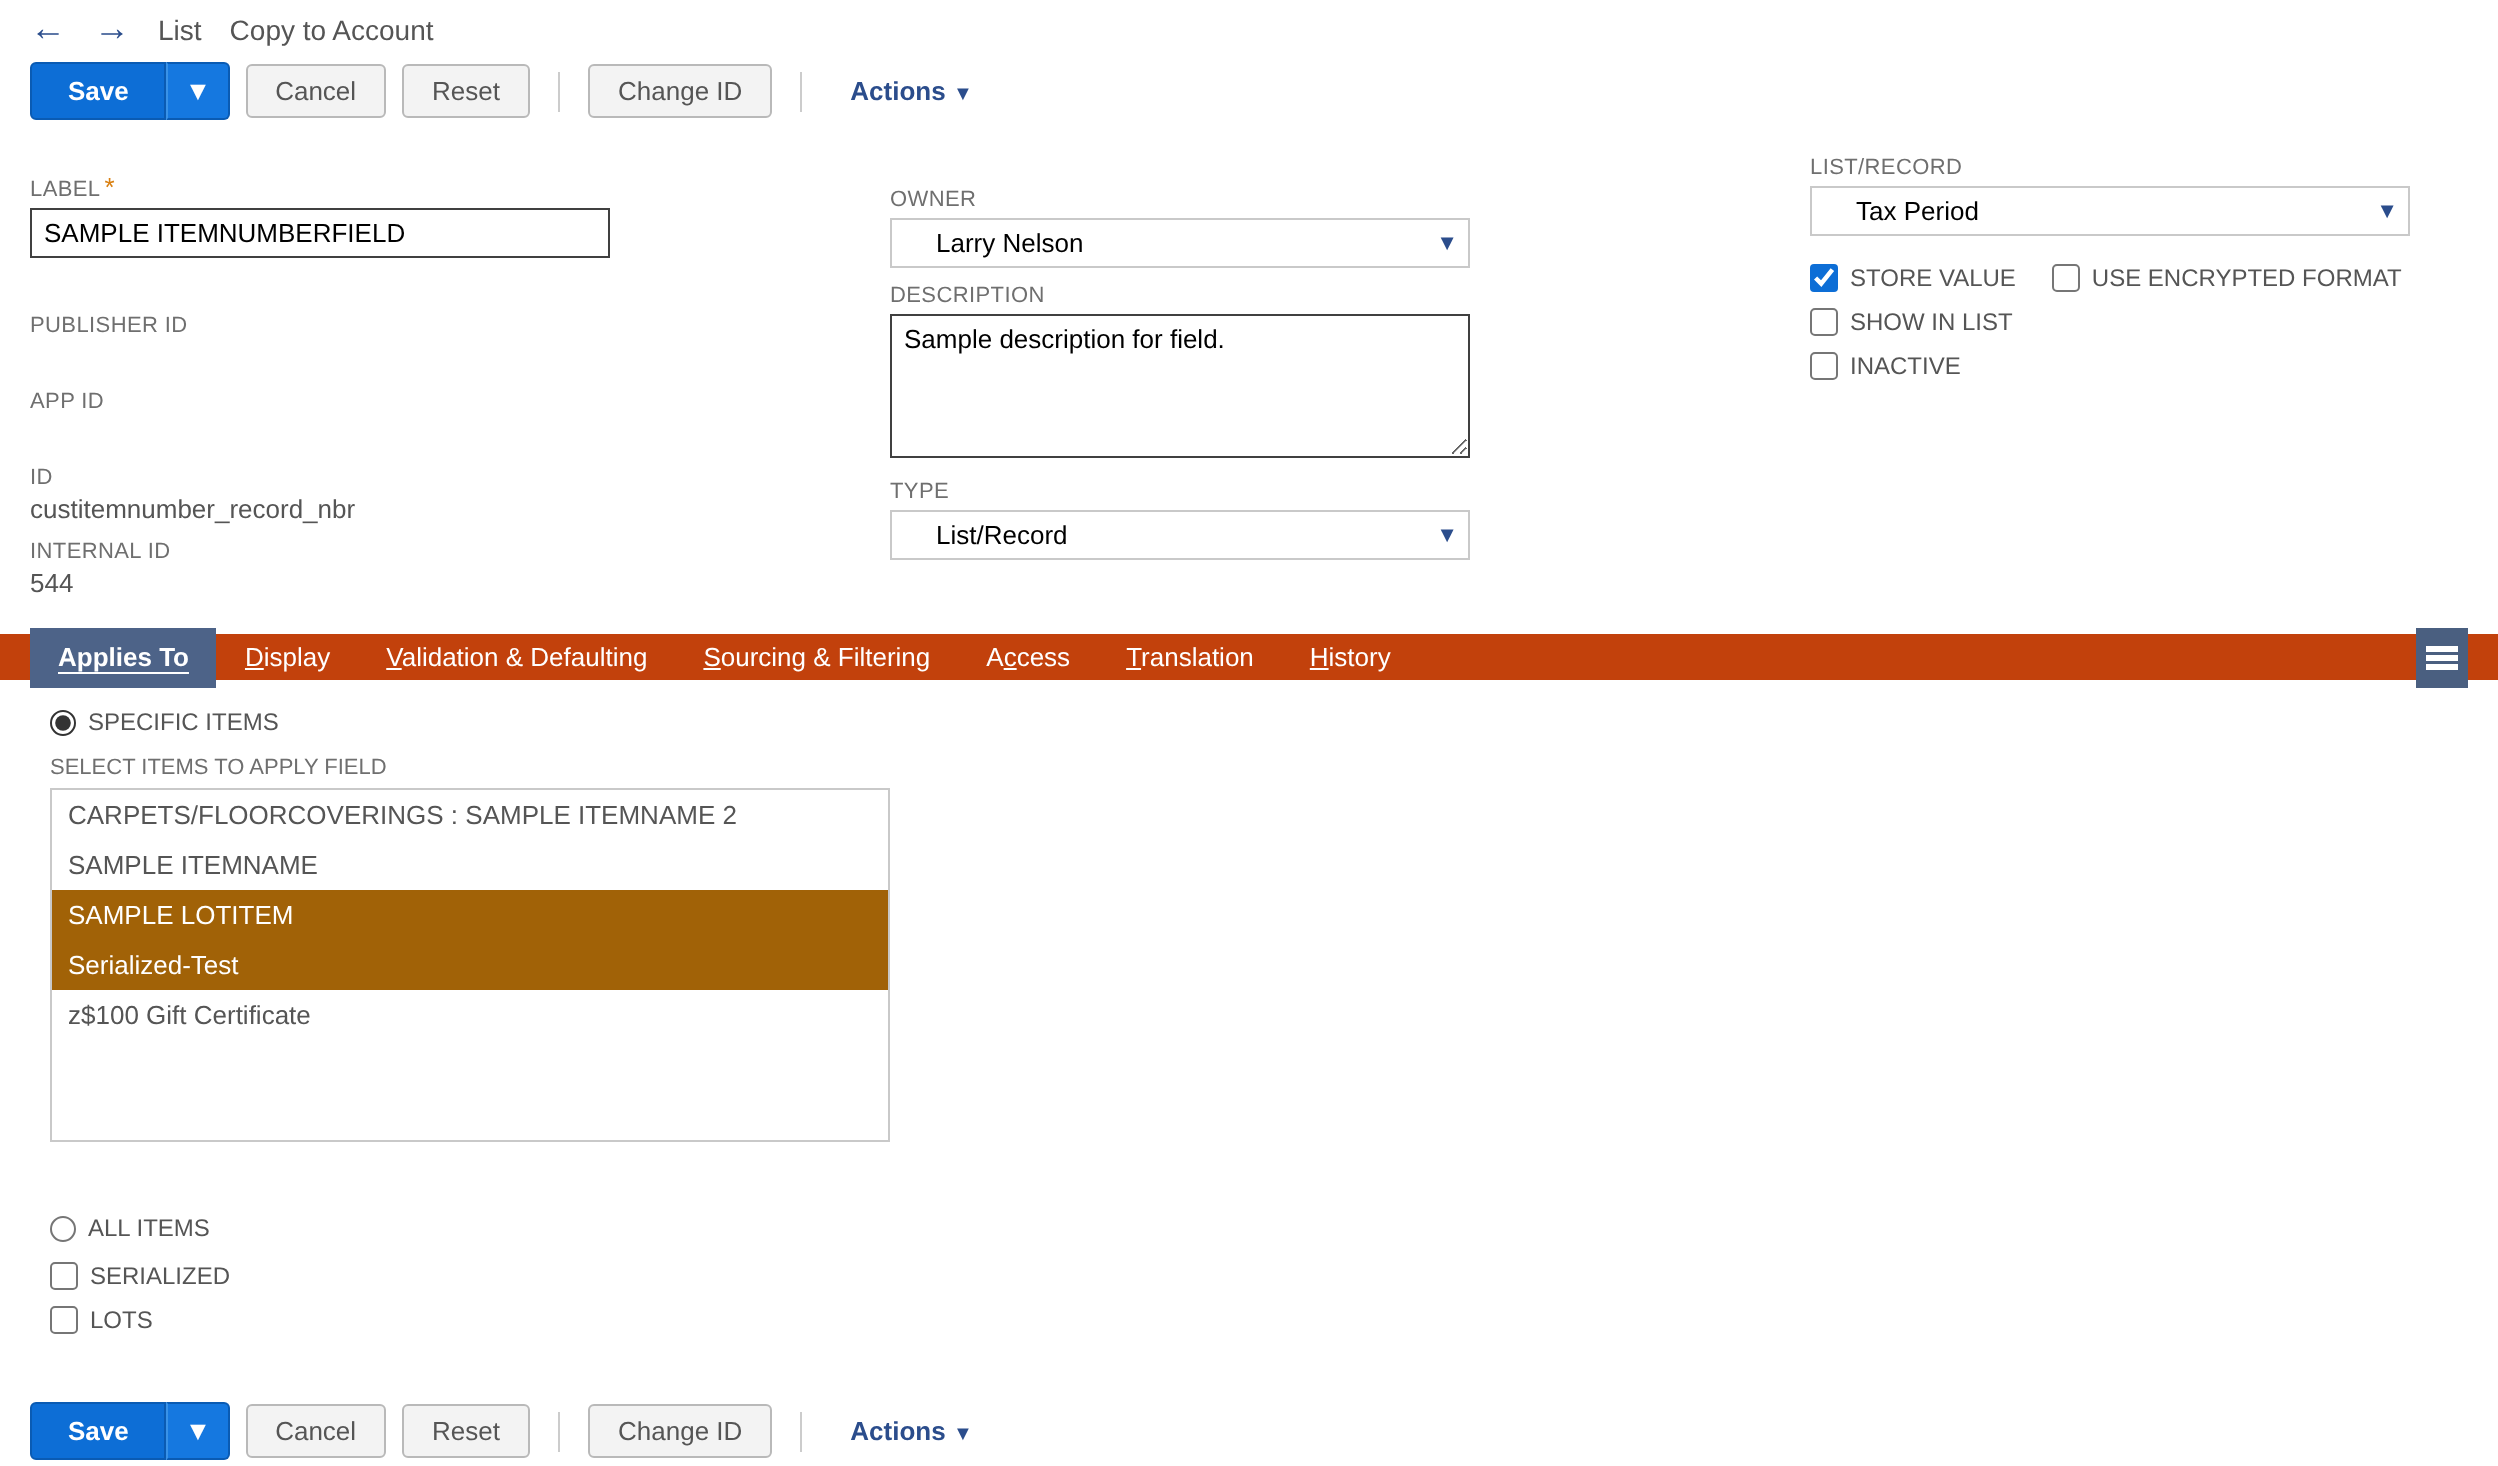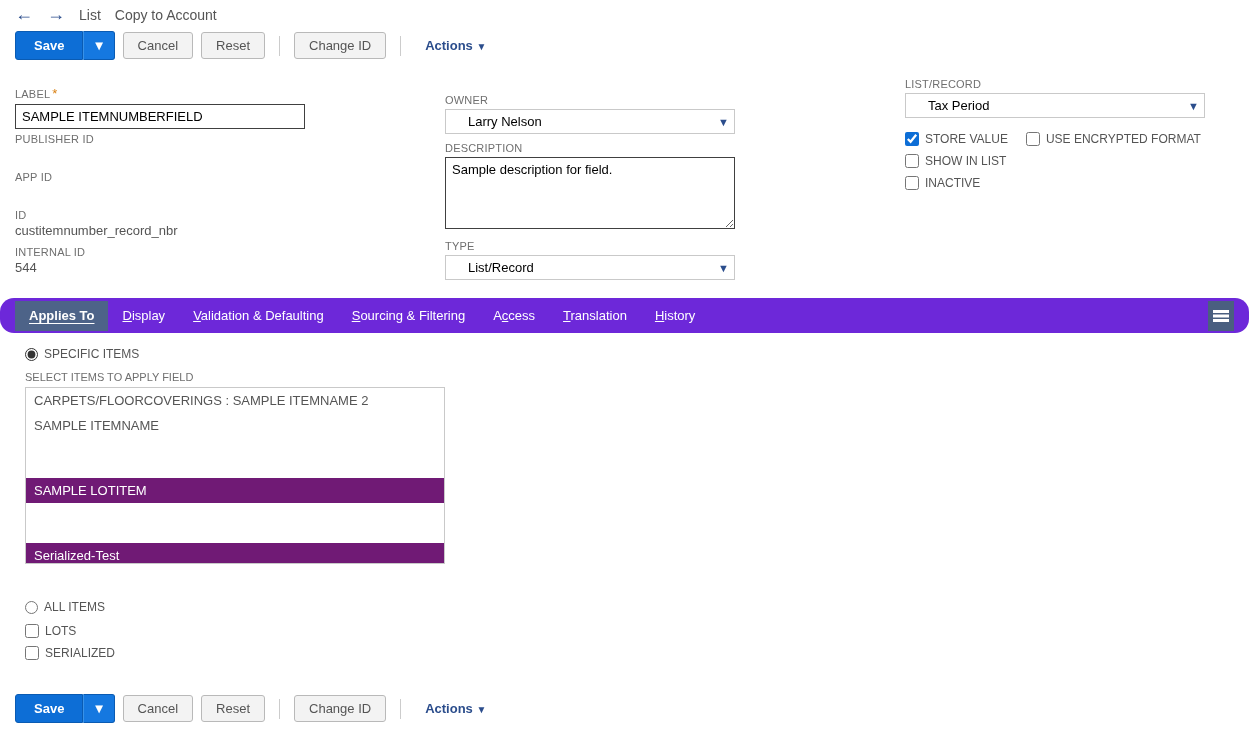--- a/index.html
+++ b/index.html
@@ -159,26 +159,25 @@
     accent-color: #0d6ed6;
   }
   .inline-checks {
     display: flex;
     gap: 18px;
     margin-top: 6px;
   }
   .tab-bar {
     display: flex;
     align-items: center;
-    background: #6d28d9;
+    background: #c2410c;
     color: #fff;
     margin: 0 -15px;
     padding: 0 15px;
-    height: 35px;
-    border-radius: 14px;
+    height: 23px;
   }
   .tab {
     padding: 0 14px;
     height: 30px;
     line-height: 30px;
     cursor: pointer;
     font-size: 13px;
   }
   .tab.active {
     background: #4d6388;
@@ -222,23 +221,22 @@
     overflow-y: scroll;
     background: #fff;
   }
   .multiselect .opt {
     padding: 5px 8px;
     font-size: 13px;
     color: #555;
     cursor: pointer;
   }
   .multiselect .opt.selected {
-    background: #701a75;
+    background: #a16207;
     color: #fff;
-    margin-top: 40px;
   }
   .sub-check {
     display: flex;
     align-items: center;
     gap: 6px;
     font-size: 12px;
     color: #555;
     margin-top: 8px;
     margin-left: 0;
   }
@@ -273,21 +271,21 @@
   <span class="vdiv"></span>
   <button class="btn">Change ID</button>
   <span class="vdiv"></span>
   <span class="actions-link"><span>Actions</span> <span style="font-size:10px">▼</span></span>
 </div>
 
 <div class="form-area">
   <div class="col col1">
     <div class="field-label"><span>LABEL</span><span class="req">*</span></div>
     <input class="text-input" value="SAMPLE ITEMNUMBERFIELD" style="">
-    <div class="field-label" style="margin-top:4px">PUBLISHER ID</div>
+    <div class="field-label" style="margin-top:28px">PUBLISHER ID</div>
     <div class="field-label" style="margin-top:26px">APP ID</div>
     <div class="field-label" style="margin-top:26px">ID</div>
     <div class="static-value">custitemnumber_record_nbr</div>
     <div class="field-label">INTERNAL ID</div>
     <div class="static-value">544</div>
   </div>
 
   <div class="col col2">
     <div class="field-label" style="margin-top:16px">OWNER</div>
     <div class="select-wrap">
@@ -361,25 +359,25 @@
       <div class="opt selected">Serialized-Test</div>
       <div class="opt">z$100 Gift Certificate</div>
     </div>
 
   <label class="radio-row" style="margin-top:36px">
       <input type="radio" name="scope" style="">
       <span>ALL ITEMS</span>
     </label>
   <label class="sub-check">
       <input type="checkbox" style="">
-      <span>LOTS</span>
+      <span>SERIALIZED</span>
     </label>
   <label class="sub-check">
       <input type="checkbox" style="">
-      <span>SERIALIZED</span>
+      <span>LOTS</span>
     </label>
 </div>
 
 <div class="button-row bottom-row">
   <span class="save-group">
     <button class="btn btn-primary">Save</button>
     <button class="save-dropdown">▼</button>
   </span>
   <button class="btn">Cancel</button>
   <button class="btn">Reset</button>

